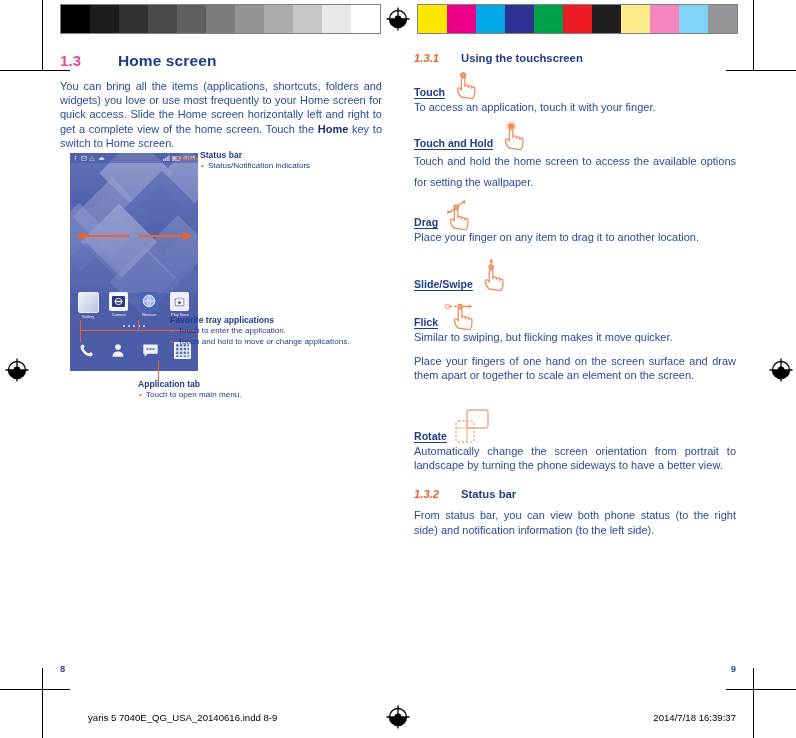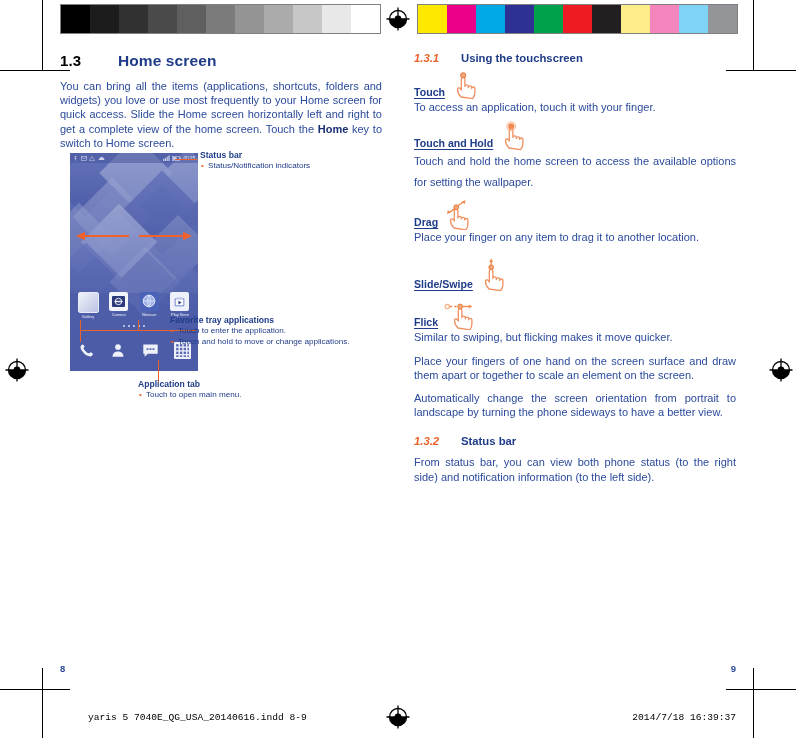--- a/index.html
+++ b/index.html
@@ -23,21 +23,21 @@
   .reg{position:absolute;width:26px;height:26px;}
   .reg svg{display:block;}
 
   
   .col{position:absolute;top:52px;width:322px;}
   #col-left{left:60px;}
   #col-right{left:414px;}
 
   h2.sec{margin:0 0 9px 0;font-size:15.5px;font-weight:bold;color:#1f3c88;
          letter-spacing:.1px;display:flex;align-items:baseline;}
-  h2.sec .num{color:#000000;width:58px;display:inline-block;flex:0 0 58px;font-size:15px;}
+  h2.sec .num{color:#ec4899;width:58px;display:inline-block;flex:0 0 58px;font-size:15px;}
   h3.sub{margin:0 0 8px 0;font-size:11.3px;font-weight:bold;color:#1f3c88;display:flex;align-items:baseline;}
   h3.sub .num{color:#e8622a;width:47px;display:inline-block;flex:0 0 47px;font-style:italic;}
 
   p.body{margin:0 0 9px 0;font-size:11px;line-height:14.2px;color:#2b4a9b;
          text-align:justify;font-weight:500;}
   p.body.loose{line-height:21px;}
   p.body b{font-weight:bold;color:#1b2f73;}
 
   .gesture{margin:0 0 2px 0;display:flex;align-items:flex-end;gap:6px;height:26px;}
   .gesture .term{font-size:10.6px;font-weight:bold;color:#1f3c88;
@@ -79,21 +79,21 @@
               padding-left:8px;margin-bottom:.5px;}
   .callout li:before{content:"•";position:absolute;left:1px;top:-.5px;color:#e8622a;font-size:8px;}
   .lead{position:absolute;background:#e8622a;}
   .lead.h{height:1.2px;}
   .lead.v{width:1.2px;}
 
   
   .pgnum{position:absolute;font-size:9.5px;font-weight:bold;color:#2b4a9b;}
   #pg-left{left:60px;top:663px;}
   #pg-right{right:60px;top:663px;}
-  .meta{position:absolute;top:712px;font-size:9.6px;color:#000;font-family:Liberation Mono, monospace;}
+  .meta{position:absolute;top:712px;font-size:9.6px;color:#000;font-family:Liberation Sans, sans-serif;}
   #meta-left{left:88px;}
   #meta-right{right:60px;}
 </style>
 </head>
 <body>
 
 <div class="page">
 
   <div class="crop cm-v" style="left:42px;top:0;"></div>
   <div class="crop cm-h" style="left:0;top:70px;"></div>
@@ -460,20 +460,30 @@
               <path d="M19 8.5h6.5"></path>
             </g>
           <path d="M28.4 8.5l-3.6 2v-4z" fill="#f08a50"></path>
         </svg>
       </span>
     </div>
     <p class="body">Similar to swiping, but flicking makes it move quicker.</p>
 
     <p class="body">Place your fingers of one hand on the screen surface and draw them apart or together to scale an element on the screen.</p>
 
+    <div class="gesture" style="margin-top:26px;height:34px;">
+      <span class="term">Rotate</span>
+      <span class="gicon" style="width:50px;flex:0 0 50px;">
+        <svg width="46" height="36" viewBox="0 0 46 36">
+          <rect x="3" y="13" width="18" height="21" rx="2.6" fill="none" stroke="#f2a880" stroke-width="1.4" stroke-dasharray="2.2 1.8"></rect>
+          <rect x="14" y="2" width="21" height="18" rx="2.6" fill="none" stroke="#f2a880" stroke-width="1.4"></rect>
+          <path d="M3 20h18M14 13v21" stroke="#f2a880" stroke-width="1.2" fill="none" opacity=".85"></path>
+        </svg>
+      </span>
+    </div>
     <p class="body">Automatically change the screen orientation from portrait to landscape by turning the phone sideways to have a better view.</p>
 
     <h3 class="sub" style="margin-top:16px;">
       <span class="num">1.3.2</span>
       <span>Status bar</span>
     </h3>
     <p class="body">From status bar, you can view both phone status (to the right side) and notification information (to the left side).</p>
   </div>
 
   <div class="pgnum" id="pg-left">8</div>

